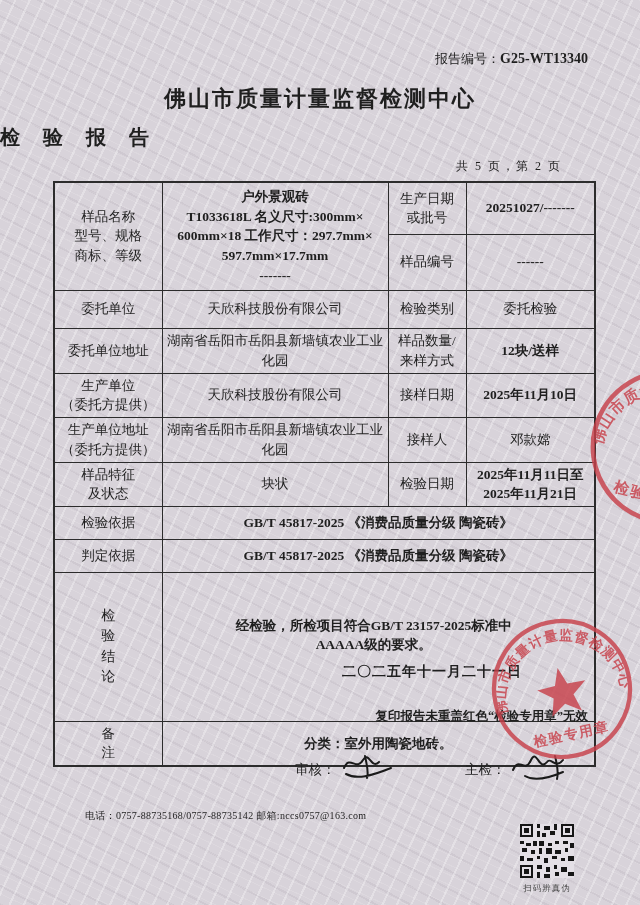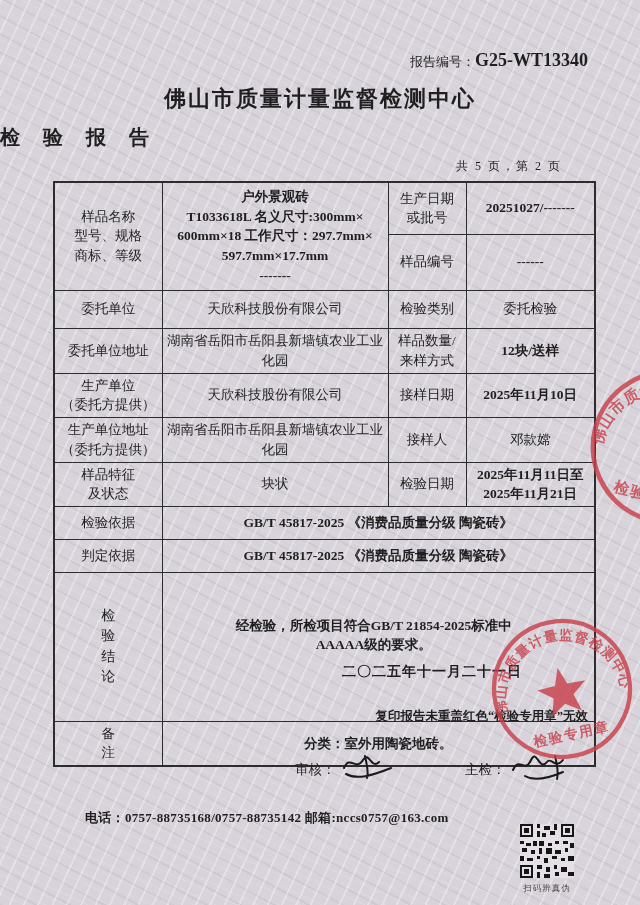--- a/index.html
+++ b/index.html
@@ -11,21 +11,21 @@
     color:#1f1f1f;
     background-color:#d8d3da;
     background-image:
       repeating-linear-gradient(115deg, rgba(255,255,255,.30) 0 2px, rgba(255,255,255,0) 2px 13px),
       repeating-linear-gradient(28deg, rgba(125,112,128,.10) 0 2px, rgba(125,112,128,0) 2px 16px),
       repeating-linear-gradient(205deg, rgba(255,255,255,.12) 0 1px, rgba(255,255,255,0) 1px 9px);
   }
   .abs{position:absolute;}
   
   .report-no{top:50px;right:52px;font-size:13px;}
-  .report-no b{font-size:18px;}
+  .report-no b{font-size:14px;}
   .org-name{top:84px;left:0;width:100%;text-align:center;font-size:22px;font-weight:700;letter-spacing:2px;}
   .doc-title{top:124px;left:0;width:100%;font-size:20px;font-weight:700;letter-spacing:9px;}
   .page-info{top:158px;right:78px;font-size:12px;letter-spacing:2px;margin-left:9px;}
   
   table.rpt{
     position:absolute;left:53px;top:181px;
     width:541px;border-collapse:collapse;table-layout:fixed;
     font-size:13.5px;
   }
   table.rpt td{
@@ -44,21 +44,21 @@
   td.concl-cell{position:relative;vertical-align:top;text-align:left;}
   .concl-text{display:block;padding:16px 55px 0 46px;font-weight:600;text-align:center;}
   .concl-date{position:absolute;right:72px;top:89px;font-size:14px;font-weight:600;letter-spacing:1px;}
   .concl-note{position:absolute;right:6px;top:134px;font-size:12.5px;font-weight:600;}
   
   .sig-row{top:757px;left:85px;width:500px;height:32px;font-size:13.5px;}
   .sig-item{position:absolute;top:4px;white-space:nowrap;}
   .sig-item svg{vertical-align:middle;margin-left:2px;margin-top:-10px;}
   
   .addr-line{top:792px;left:85px;font-size:12.5px;}
-  .phone-line{top:809px;left:85px;font-size:13px;letter-spacing:.3px;font-weight:bold;}
+  .phone-line{top:809px;left:85px;font-size:10px;letter-spacing:.3px;}
   .qr-wrap{top:824px;left:518px;width:58px;text-align:center;}
   .qr-caption{font-size:8.5px;color:#4a4a4a;letter-spacing:1px;margin-top:1px;}
   
   .stamp{position:absolute;opacity:.82;pointer-events:none;}
   .stamp-main{left:476px;top:603px;transform:rotate(-12deg);}
   .stamp-side{left:573px;top:352px;transform:rotate(14deg);}
 </style>
 </head>
 <body>
 
@@ -136,21 +136,21 @@
     <tr style="height:33px">
       <td>判定依据</td>
       <td colspan="3" class="val-left bold">GB/T 45817-2025 《消费品质量分级 陶瓷砖》</td>
     </tr>
     <tr style="height:149px">
       <td class="concl-label">检
 验
 结
 论</td>
       <td colspan="3" class="concl-cell">
-        <span class="concl-text">经检验，所检项目符合GB/T 21854-2025标准中AAAAA级的要求。</span>
+        <span class="concl-text">经检验，所检项目符合GB/T 23157-2025标准中AAAAA级的要求。</span>
         <span class="concl-date">二〇二五年十一月二十一日</span>
         <span class="concl-note">复印报告未重盖红色“检验专用章”无效</span>
       </td>
     </tr>
     <tr style="height:43px">
       <td>备
 注</td>
       <td colspan="3" class="val-left bold">分类：室外用陶瓷地砖。</td>
     </tr>
   </tbody>

